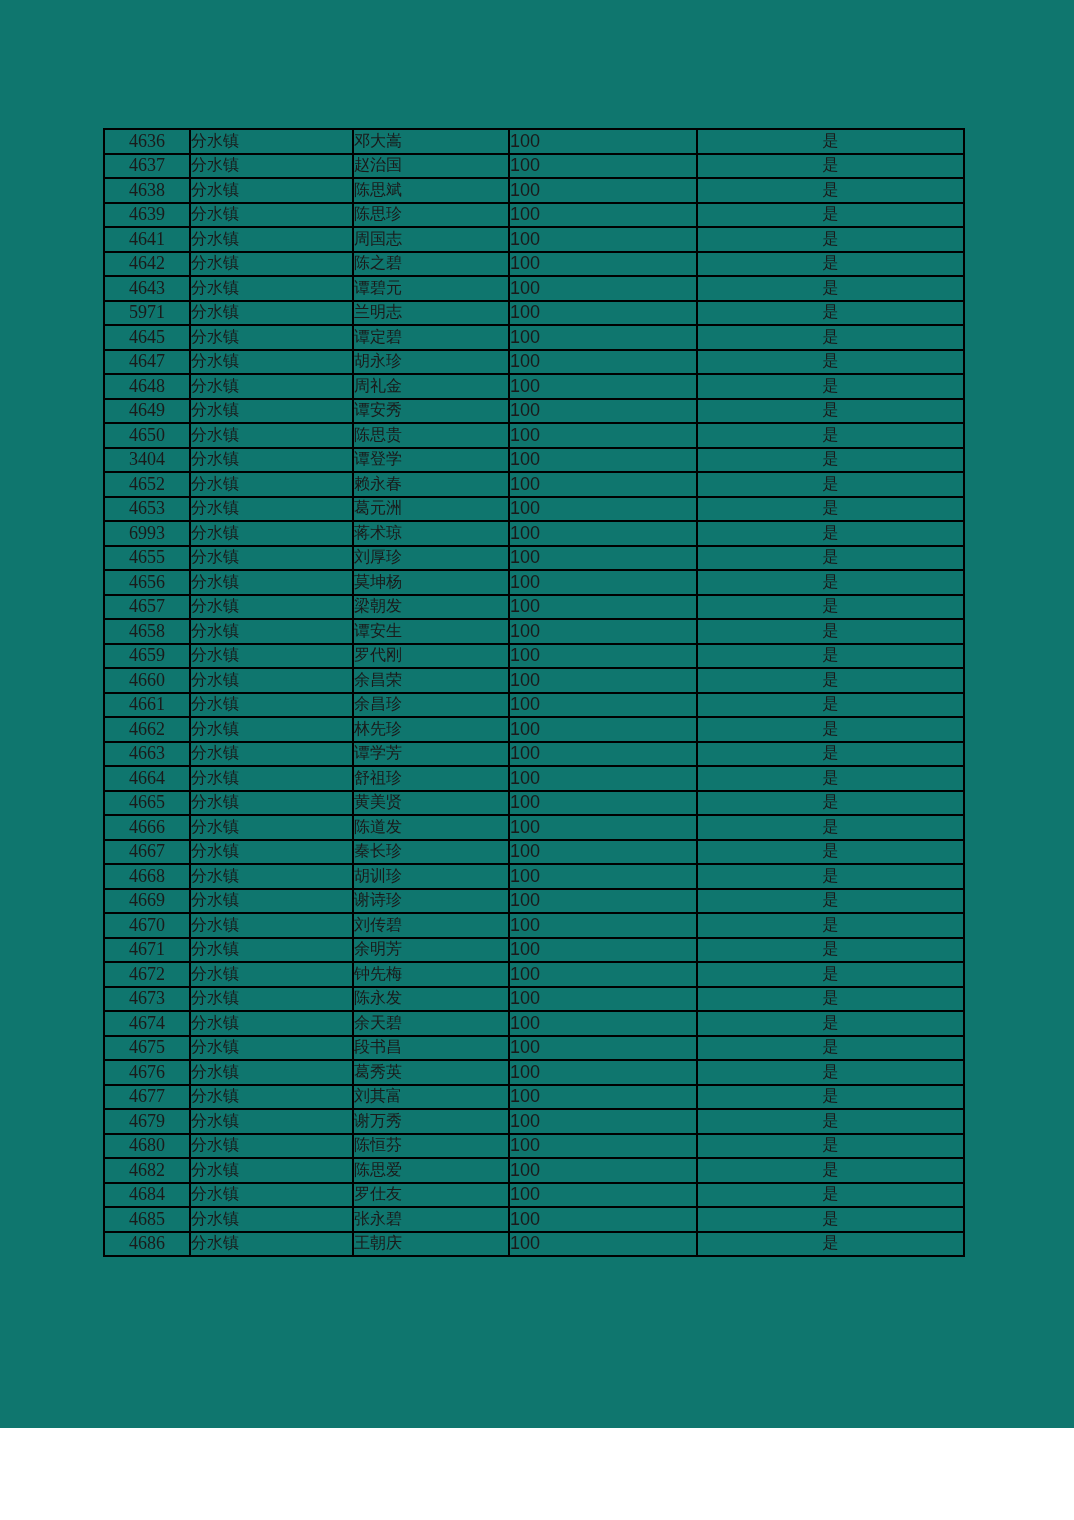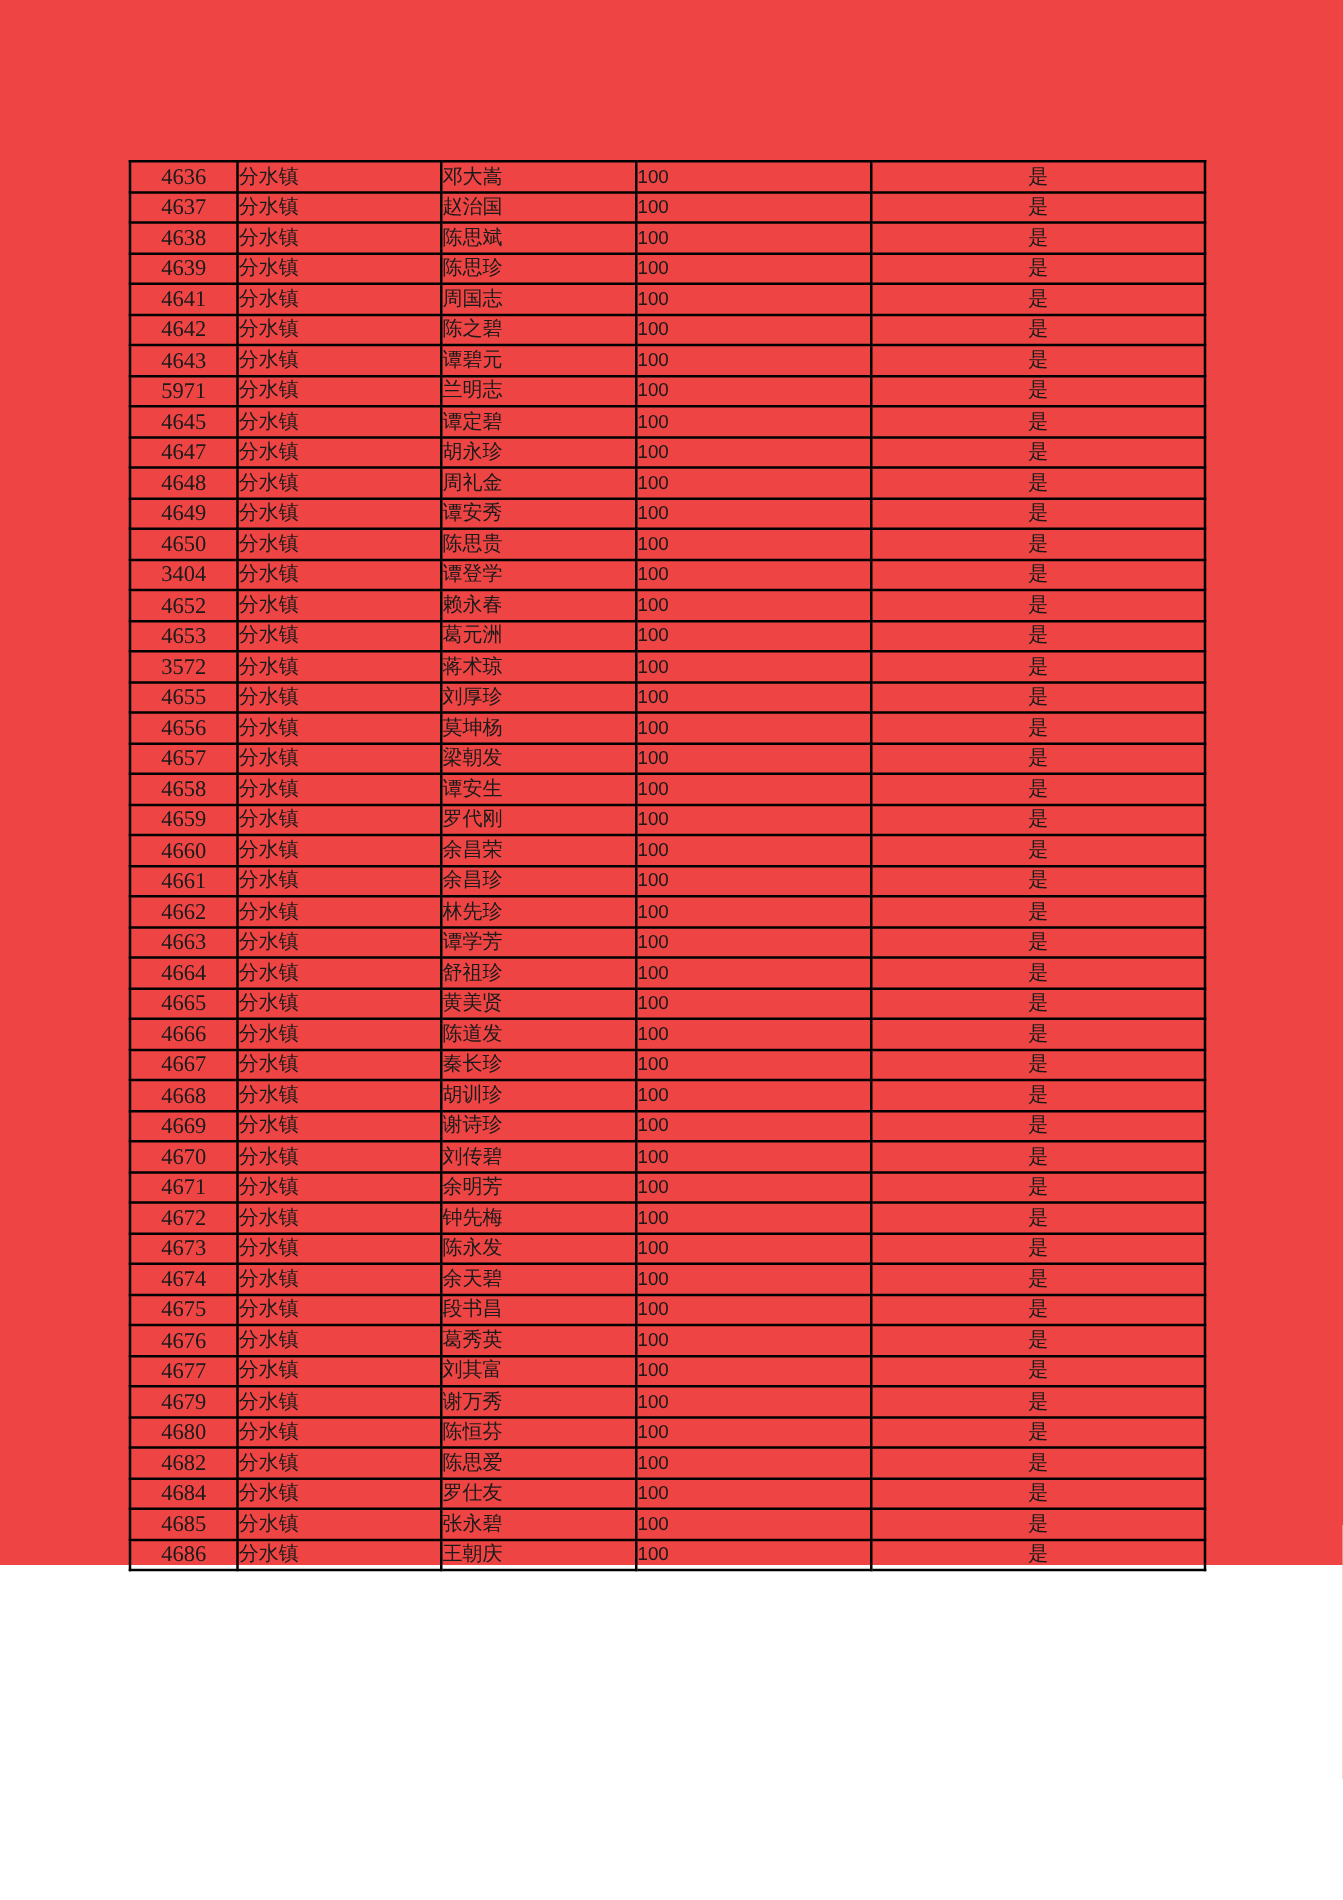--- a/index.html
+++ b/index.html
@@ -9,22 +9,22 @@
   }
   body {
     width: 1074px;
     height: 1520px;
     overflow: hidden;
     position: relative;
   }
   .page {
     position: relative;
     width: 1074px;
-    height: 1252px;
-    background: #ef4444;
+    height: 1428px;
+    background: #0f766e;
     font-family: "Liberation Serif", serif;
     color: #1a1a1a;
   }
   table.roster {
     position: absolute;
     left: 103px;
     top: 128px;
     width: 860px;
     border-collapse: collapse;
     table-layout: fixed;
@@ -48,21 +48,21 @@
   td.c1, td.c2 {
     text-align: left;
     padding-left: 4px;
     font-family: "Liberation Serif", serif;
     font-size: 16px;
   }
   td.c3 {
     text-align: left;
     padding-left: 2px;
     font-family: "Liberation Sans", sans-serif;
-    font-size: 15px;
+    font-size: 18px;
   }
   td.c4 {
     text-align: center;
     font-family: "Liberation Serif", serif;
     font-size: 16px;
   }
   col.w0 { width: 86px; }
   col.w1 { width: 163px; }
   col.w2 { width: 156px; }
   col.w3 { width: 188px; }
@@ -187,21 +187,21 @@
           <td class="c4">是</td>
         </tr>
         <tr>
           <td class="c0">4653</td>
           <td class="c1">分水镇</td>
           <td class="c2">葛元洲</td>
           <td class="c3">100</td>
           <td class="c4">是</td>
         </tr>
         <tr>
-          <td class="c0">3572</td>
+          <td class="c0">6993</td>
           <td class="c1">分水镇</td>
           <td class="c2">蒋术琼</td>
           <td class="c3">100</td>
           <td class="c4">是</td>
         </tr>
         <tr>
           <td class="c0">4655</td>
           <td class="c1">分水镇</td>
           <td class="c2">刘厚珍</td>
           <td class="c3">100</td>

